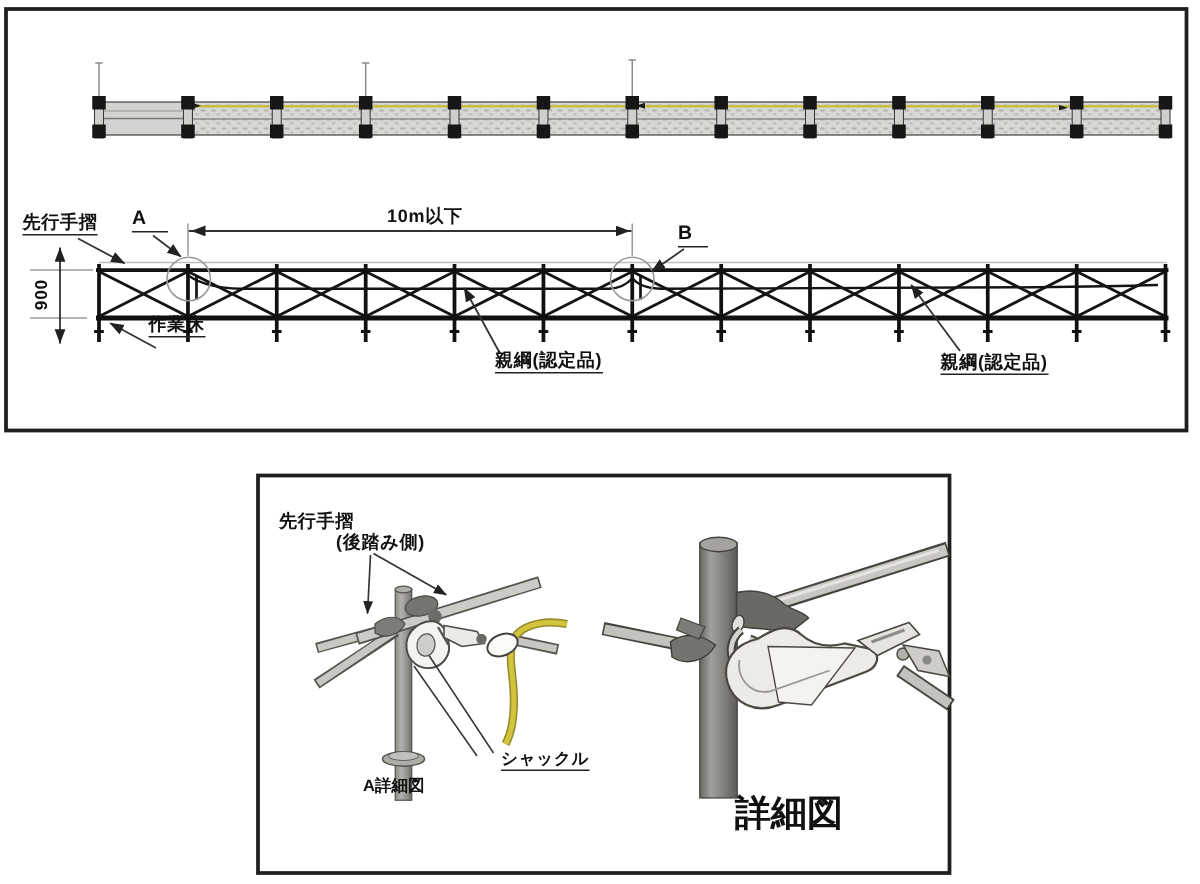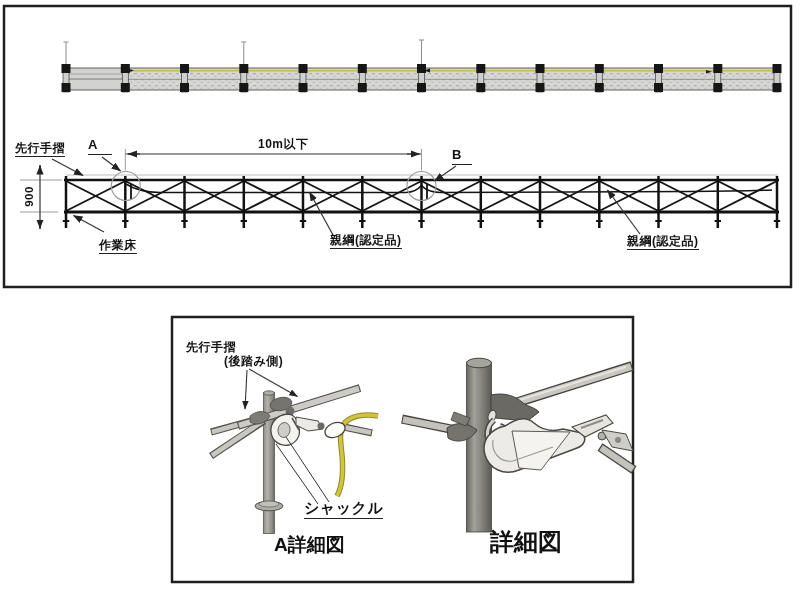--- a/index.html
+++ b/index.html
@@ -281,23 +281,23 @@
       <circle cx="618" cy="440" r="3" fill="#8a8883"></circle>
     </g>
   </g>
 </svg>
 
 <div class="lbl fs12 ul" style="left:15px;top:142px;">先行手摺</div>
 <div class="lbl fs13 ul" style="left:88px;top:138px;padding-right:14px;">A</div>
 <div class="lbl fs12" style="left:258px;top:138px;text-align:center;">10m以下</div>
 <div class="lbl fs13 ul" style="left:452px;top:148px;padding-right:10px;">B</div>
 <div class="lbl rot90" style="left:7px;top:190px;width:44px;font-size:11.5px;">900</div>
-<div class="lbl fs12 ul" style="left:99px;top:239px;">作業床</div>
+<div class="lbl fs12 ul" style="left:99px;top:210px;">作業床</div>
 <div class="lbl fs12 ul" style="left:330px;top:234px;">親綱(認定品)</div>
 <div class="lbl fs12 ul" style="left:627px;top:235px;">親綱(認定品)</div>
 
 <div class="lbl fs12" style="left:186px;top:341px;">先行手摺</div>
 <div class="lbl fs12" style="left:184px;top:355px;margin-left:40px;">(後踏み側)</div>
-<div class="lbl ul" style="left:304px;top:500px;font-size:15px;">シャックル</div>
-<div class="cap" style="left:242px;top:532px;font-size:19px;margin-left:32px;">A詳細図</div>
+<div class="lbl ul" style="left:334px;top:500px;font-size:11px;">シャックル</div>
+<div class="cap" style="left:242px;top:516px;font-size:11px;">A詳細図</div>
 <div class="cap" style="left:490px;top:526px;font-size:24px;">詳細図</div>
 
 </div>
 
 </body></html>

